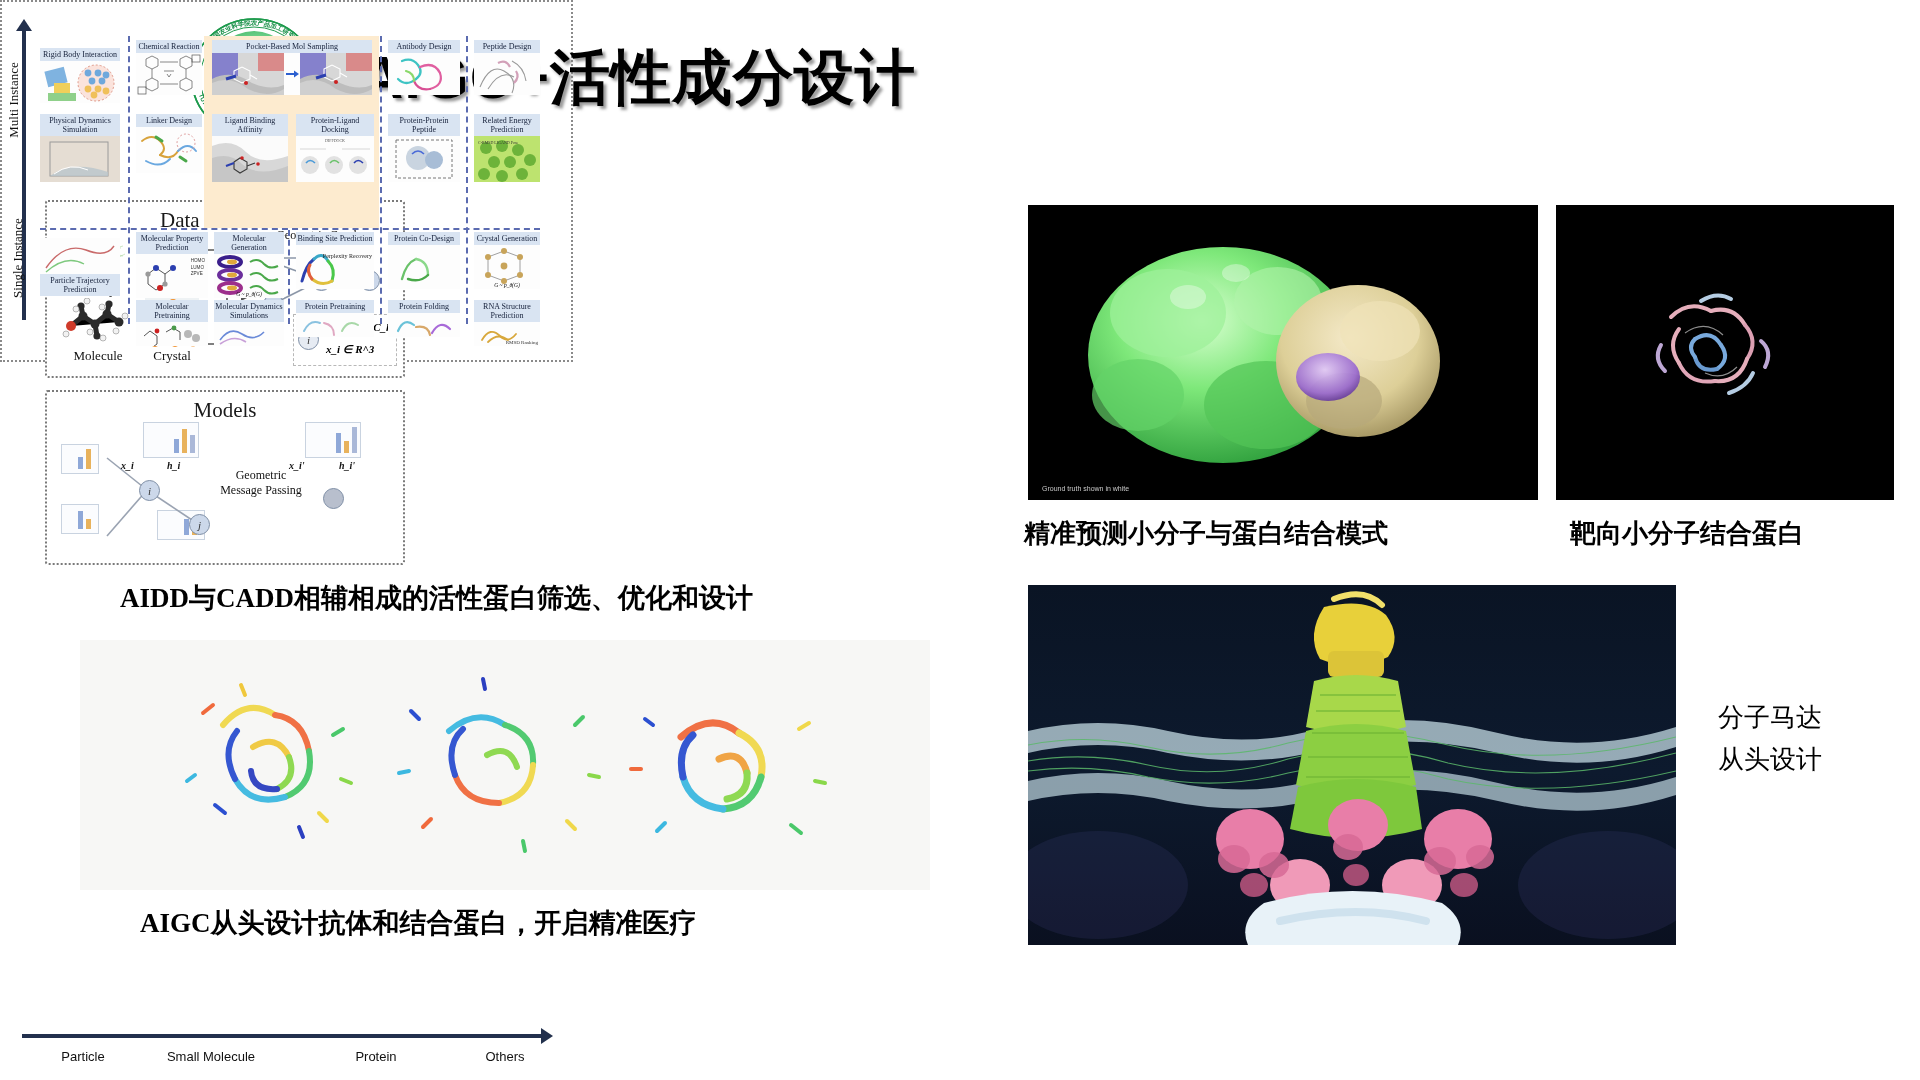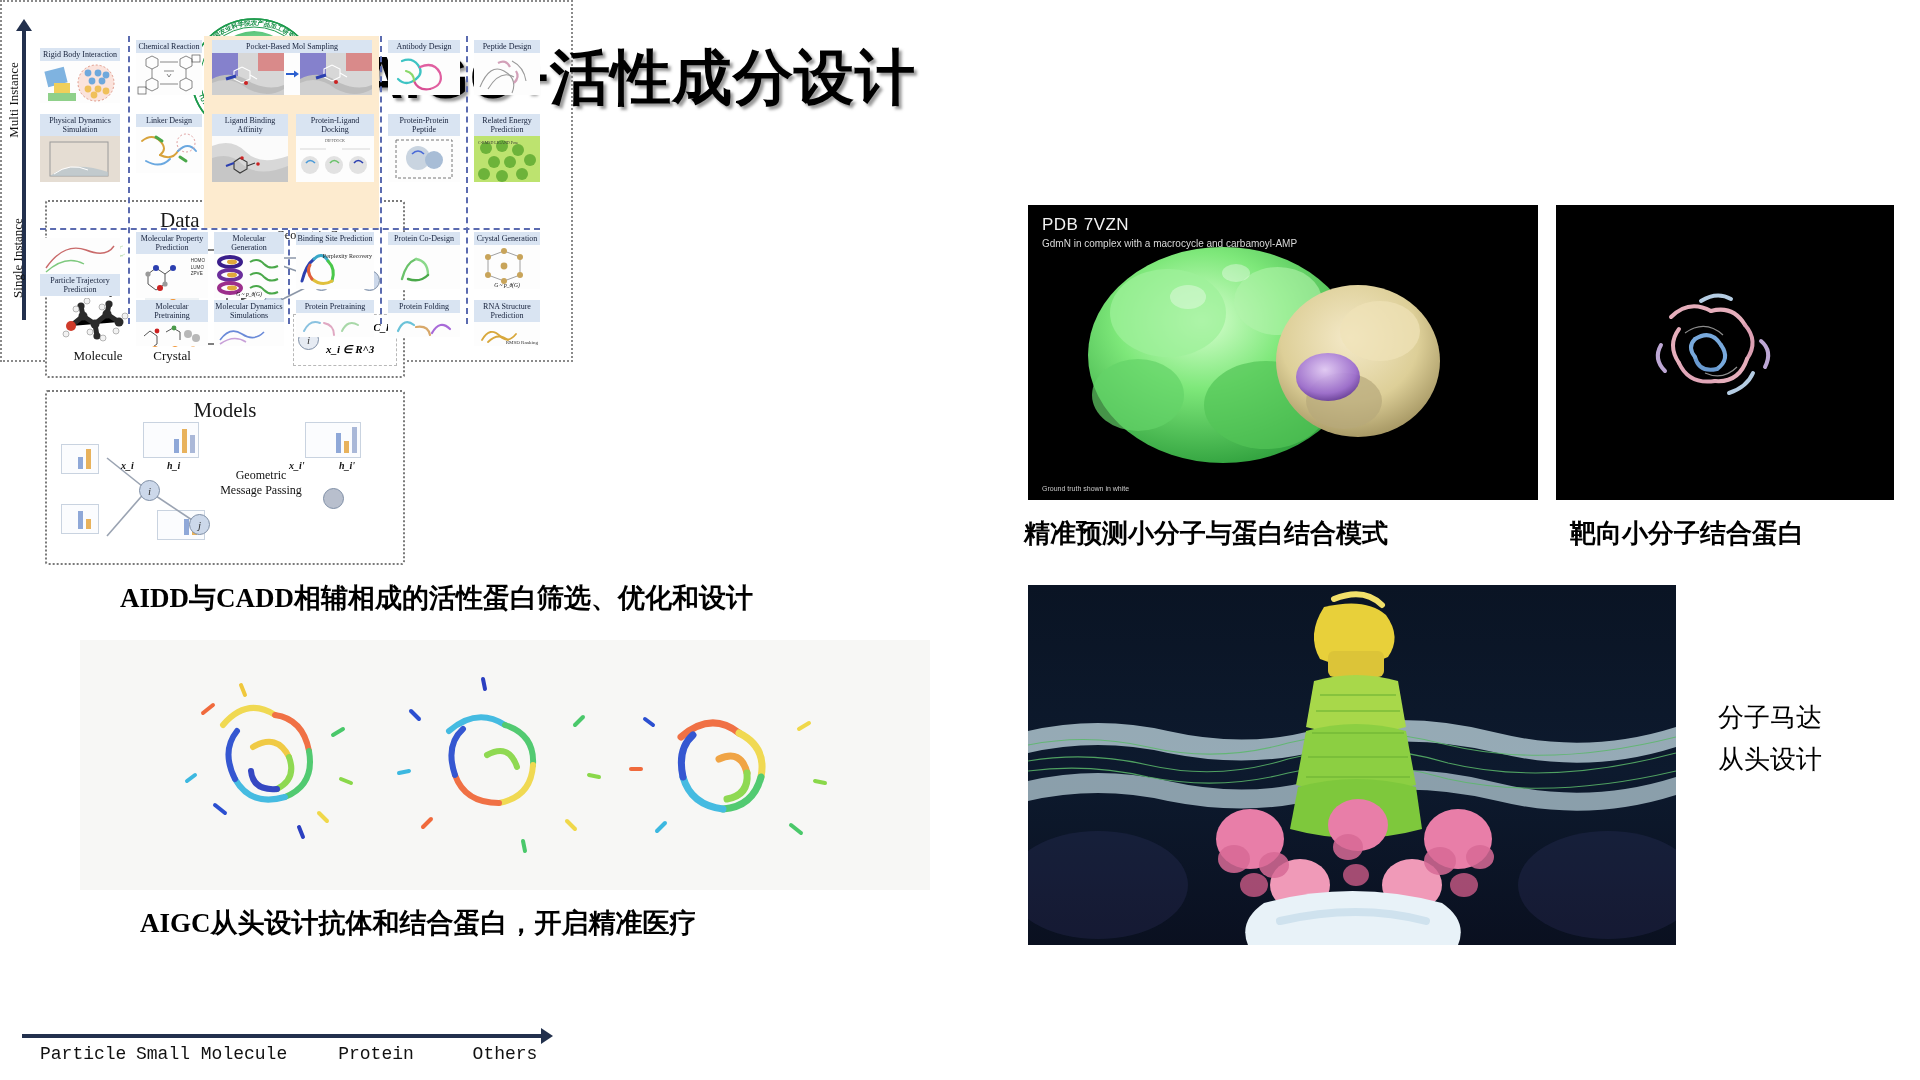--- a/index.html
+++ b/index.html
@@ -85,22 +85,22 @@
     content: ""; position: absolute; right: -11px; top: -6px;
     border-top: 8px solid transparent; border-bottom: 8px solid transparent;
     border-left: 12px solid #22304d;
   }
   .ylab {
     position: absolute; left: -8px; font-family: "Liberation Serif", serif;
     font-size: 13px; color: #111; transform: rotate(-90deg);
     transform-origin: center; white-space: nowrap;
   }
   .xlab {
-    position: absolute; bottom: 16px; font-family: Liberation Mono, monospace;
-    font-size: 18px; color: #111; text-align: center; white-space: nowrap;
+    position: absolute; bottom: 16px; font-family: Liberation Sans, sans-serif;
+    font-size: 13px; color: #111; text-align: center; white-space: nowrap;
   }
   .gridcell { position: absolute; }
   .cell-cap {
     background: #d9e4f2; color: #15203a;
     font-family: "Liberation Serif", serif; font-size: 8px; line-height: 1.15;
     text-align: center; padding: 2px 1px; white-space: normal;
   }
   .cell-art {
     background: #fdfdfd; width: 100%; height: calc(100% - 20px);
     overflow: hidden; position: relative;
@@ -799,25 +799,20 @@
         <ellipse cx="330" cy="156" rx="82" ry="76" fill="url(#tan)"></ellipse>
         <ellipse cx="352" cy="126" rx="40" ry="30" fill="#efe3b8" opacity="0.7"></ellipse>
         <ellipse cx="316" cy="196" rx="38" ry="28" fill="#b7a87a" opacity="0.7"></ellipse>
         <ellipse cx="300" cy="172" rx="32" ry="24" fill="url(#pur)" opacity="0.92"></ellipse>
         <g opacity="0.35" fill="#ffffff">
           <ellipse cx="160" cy="92" rx="18" ry="12"></ellipse>
             <ellipse cx="208" cy="68" rx="14" ry="9"></ellipse>
         </g>
       </g>
     </svg>
-    <div id="pdb-txt">
-      <div id="pdb-id">PDB 7VZN</div>
-      <div id="pdb-sub">GdmN in complex with a macrocycle
-and carbamoyl-AMP</div>
-    </div>
     <div id="pdb-foot">Ground truth shown in white</div>
   </div>
 
   <div class="blackpanel" style="left:1556px; top:205px; width:338px; height:295px;">
     <svg width="338" height="295">
       <g transform="translate(169,148)">
         <g fill="none" stroke-width="4" stroke-linecap="round" opacity="0.95">
           <path d="M-54 -36 q18 -18 40 -6" stroke="#f2b8c6"></path>
           <path d="M-14 -42 q22 -6 34 14" stroke="#f2b8c6"></path>
           <path d="M20 -28 q14 16 2 34" stroke="#e8a8bc"></path>

